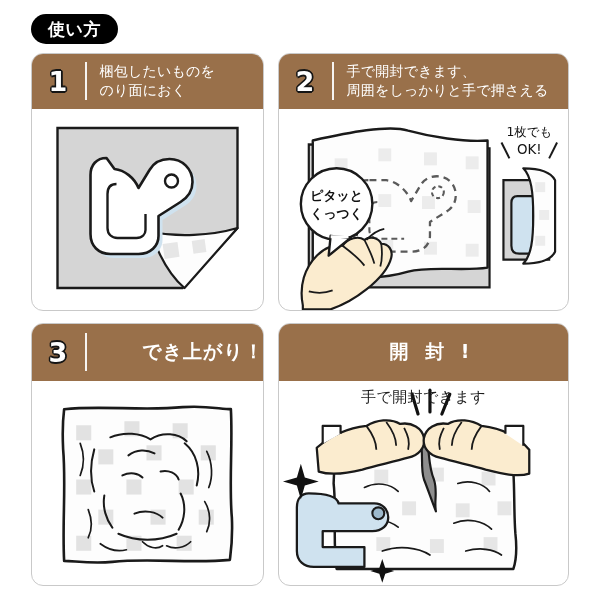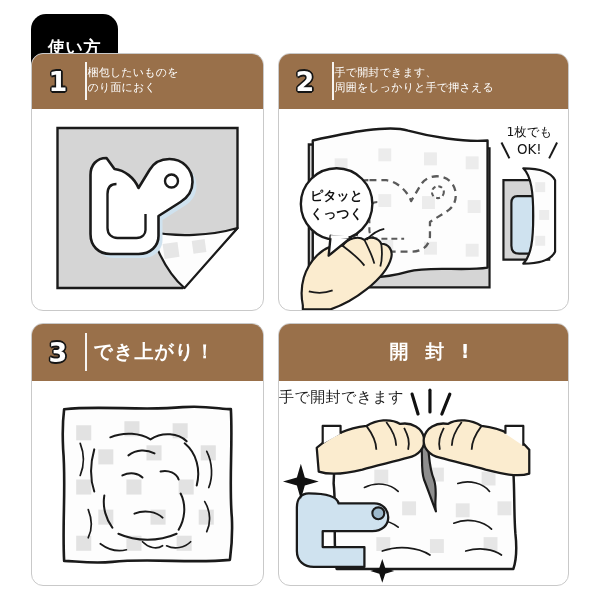--- a/index.html
+++ b/index.html
@@ -14,21 +14,21 @@
     position: relative;
     overflow: hidden;
   }
 
   
   .badge {
     position: absolute;
     left: 31px;
     top: 14px;
     height: 30px;
-    padding: 18px 17px;
+    padding: 0 17px;
     background: #000000;
     color: #ffffff;
     border-radius: 15px;
     display: flex;
     align-items: center;
     justify-content: center;
     font-size: 17px;
     font-weight: 600;
     letter-spacing: 0.5px;
   }
@@ -82,32 +82,32 @@
   }
   .divider {
     width: 1.5px;
     height: 38px;
     background: #ffffff;
     flex: 0 0 1.5px;
     opacity: .92;
   }
   .head-text {
     color: #ffffff;
-    font-size: 11px;
+    font-size: 14px;
     line-height: 1.33;
-    padding-left: 1px;
+    padding-left: 13px;
     font-weight: 500;
     letter-spacing: .2px;
     white-space: pre-line;
   }
   .panel.p3 .head-text {
     font-size: 19px;
     padding-left: 7px;
     width: 100%;
-    text-align: left;
+    text-align: right;
     font-weight: 600;
     letter-spacing: 1px;
   }
   .head-text.centered {
     width: 100%;
     text-align: center;
     font-size: 19px;
     padding-left: 17px;
     font-weight: 600;
     letter-spacing: 5px;
@@ -119,21 +119,21 @@
     top: 56px; bottom: 0;
   }
   .panel.p3 .panel-body, .panel.p4 .panel-body { top: 58px; }
 
   .panel-body svg { display: block; width: 100%; height: 100%; }
 
   .caption-note {
     position: absolute;
     top: 6px;
     left: 0; right: 0;
-    text-align: left;
+    text-align: center;
     font-size: 15px;
     color: #1d1d1d;
     letter-spacing: .4px;
   }
 </style>
 </head>
 <body>
 
 <div class="badge">
   <span>使い方</span>

